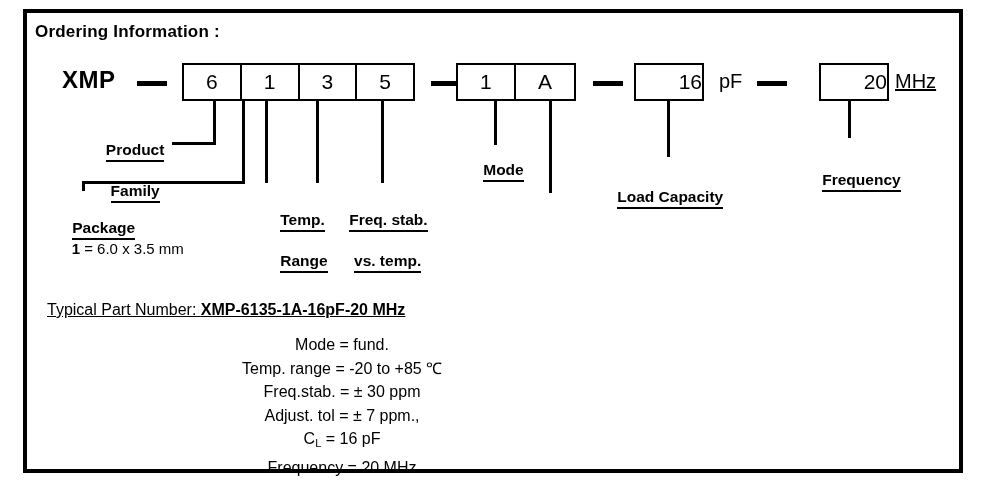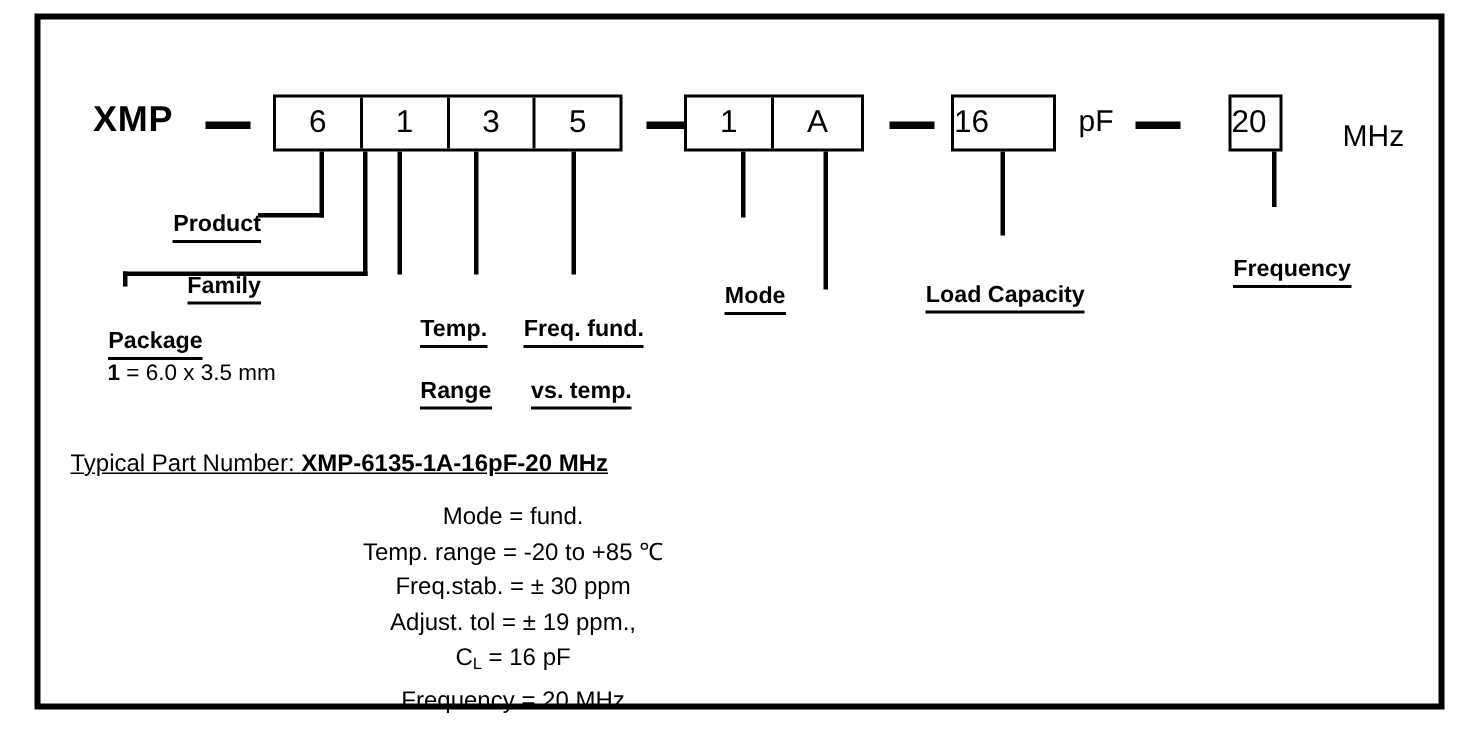--- a/index.html
+++ b/index.html
@@ -61,21 +61,21 @@
     position: absolute;
     height: 5px;
     background: #000000;
   }
   .box {
     position: absolute;
     box-sizing: border-box;
     border: 2px solid #000000;
     background: #ffffff;
     font-size: 21px;
-    text-align: left;
+    text-align: right;
     line-height: 34px;
     height: 38px;
   }
   .boxgrp {
     position: absolute;
     box-sizing: border-box;
     border: 2px solid #000000;
     background: #ffffff;
     height: 38px;
     display: flex;
@@ -142,20 +142,21 @@
     line-height: 23.5px;
   }
   #speclist div { white-space: pre; text-align: center; }
   sub { font-size: 11px; vertical-align: -3px; }
 </style>
 </head>
 <body>
 
 <div id="sheet">
 
+  <div class="t" id="title">Ordering Information :</div>
 
   <div id="coderow">
 
     <div class="prefix" style="left:35px; top:53px;">XMP</div>
 
     <div class="dash" style="left:110px; top:68px; width:30px;"></div>
 
     <div class="boxgrp" style="left:155px; top:50px; width:233px;">
       <div class="cell">6</div>
       <div class="cell">1</div>
@@ -170,22 +171,22 @@
       <div class="cell">A</div>
     </div>
 
     <div class="dash" style="left:566px; top:68px; width:30px;"></div>
 
     <div class="box" style="left:607px; top:50px; width:70px;">16</div>
     <div class="unit" style="left:692px; top:57px;">pF</div>
 
     <div class="dash" style="left:730px; top:68px; width:30px;"></div>
 
-    <div class="box" style="left:792px; top:50px; width:36px;">20</div>
-    <div class="unit" style="left:868px; top:67px;">MHz</div>
+    <div class="box" style="left:792px; top:50px; width:70px;">20</div>
+    <div class="unit" style="left:868px; top:57px;text-decoration:underline;">MHz</div>
   </div>
 
   <div class="vline" style="left:186px; top:88px; height:44px;"></div>
   <div class="hline" style="left:145px; top:129px; width:44px;"></div>
 
   <div class="vline" style="left:215px; top:88px; height:83px;"></div>
   <div class="hline" style="left:55px; top:168px; width:163px;"></div>
   <div class="vline" style="left:55px; top:168px; height:10px;"></div>
 
   <div class="vline" style="left:238px; top:88px; height:82px;"></div>
@@ -194,61 +195,61 @@
   <div class="vline" style="left:354px; top:88px; height:82px;"></div>
 
   <div class="vline" style="left:467px; top:88px; height:44px;"></div>
 
   <div class="vline" style="left:522px; top:88px; height:92px;"></div>
 
   <div class="vline" style="left:640px; top:88px; height:56px;"></div>
 
   <div class="vline" style="left:821px; top:88px; height:37px;"></div>
 
-  <div class="lbl" style="left:52px; top:108px; width:95px; text-align:right;">
+  <div class="lbl" style="left:52px; top:108px; width:95px; text-align:center;">
     <span class="u">Product</span><br>
     <span class="u">Family</span>
   </div>
 
   <div class="lbl" style="left:28px; top:186px;">
     <span class="u">Package</span>
   </div>
   <div class="sub" style="left:28px; top:209px;">
     <b>1</b><span> = 6.0 x 3.5 mm</span>
   </div>
 
   <div class="lbl" style="left:236px; top:178px;">
     <span class="u">Temp.</span><br>
     <span class="u">Range</span>
   </div>
 
   <div class="lbl" style="left:305px; top:178px; width:94px; text-align:center;">
-    <span class="u">Freq. fund.</span><br>
+    <span class="u">Freq. stab.</span><br>
     <span class="u">vs. temp.</span>
   </div>
 
-  <div class="lbl" style="left:439px; top:156px;">
+  <div class="lbl" style="left:439px; top:128px;">
     <span class="u">Mode</span>
   </div>
 
 
   <div class="lbl" style="left:573px; top:155px;">
     <span class="u">Load Capacity</span>
   </div>
 
   <div class="lbl" style="left:778px; top:138px;">
     <span class="u">Frequency</span>
   </div>
 
   <div id="partline">
     <span>Typical Part Number: </span><span class="val">XMP-6135-1A-16pF-20 MHz</span>
   </div>
 
   <div id="speclist">
     <div>Mode = fund.</div>
     <div>Temp. range = -20 to +85 ℃</div>
     <div>Freq.stab. = ± 30 ppm</div>
-    <div>Adjust. tol = ± 19 ppm.,</div>
+    <div>Adjust. tol = ± 7 ppm.,</div>
     <div><span>C</span><sub>L</sub><span> = 16 pF</span></div>
     <div>Frequency = 20 MHz</div>
   </div>
 
 </div>
 
 </body></html>

